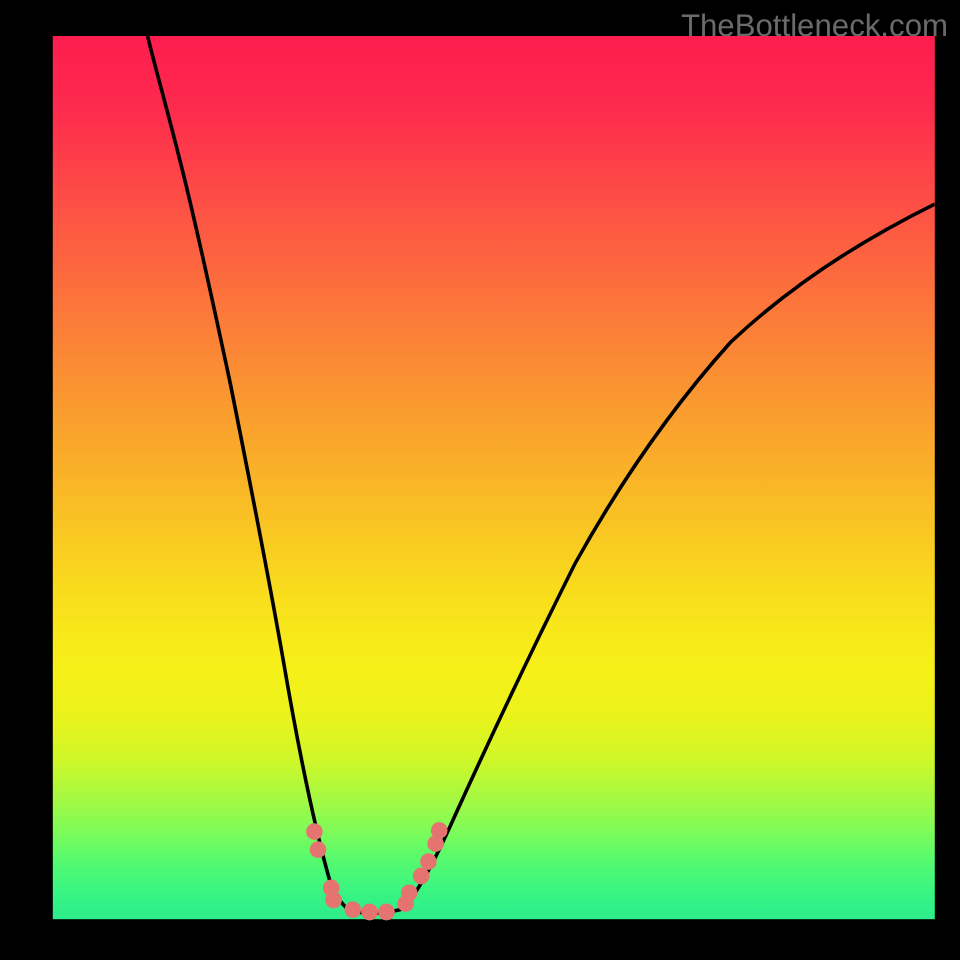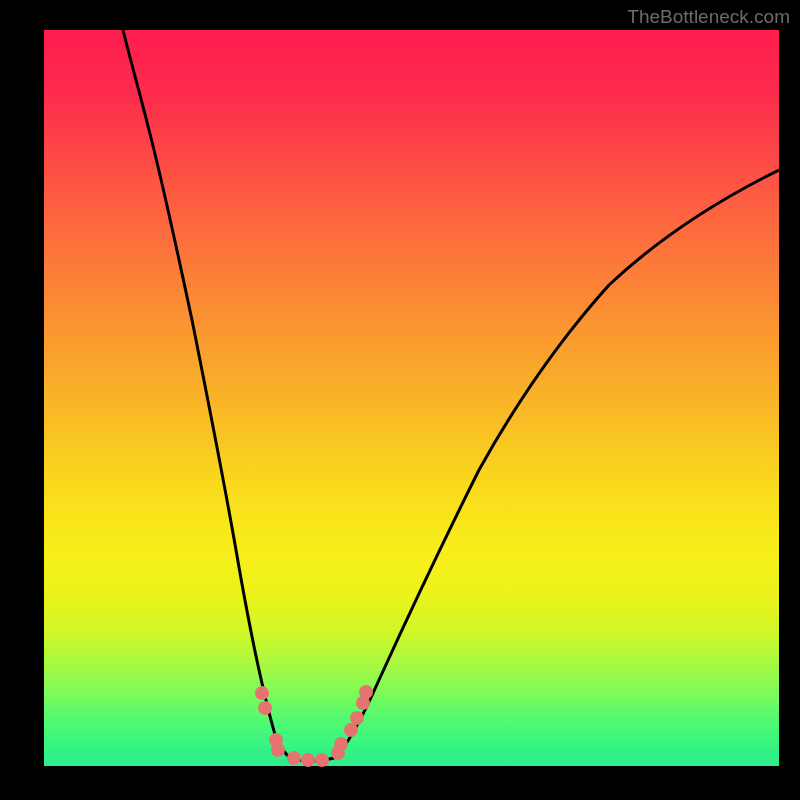--- a/index.html
+++ b/index.html
@@ -13,21 +13,21 @@
       background: #000;
       position: relative;
       overflow: hidden;
     }
     .watermark {
       position: absolute;
       top: 6px;
       right: 10px;
       color: #6b6b6b;
       font-family: Arial, sans-serif;
-      font-size: 19px;
+      font-size: 26px;
       z-index: 10;
     }
     .plot-area {
       position: absolute;
       left: 44px;
       top: 30px;
       width: 735px;
       height: 736px;
     }
     .gradient-bg {

